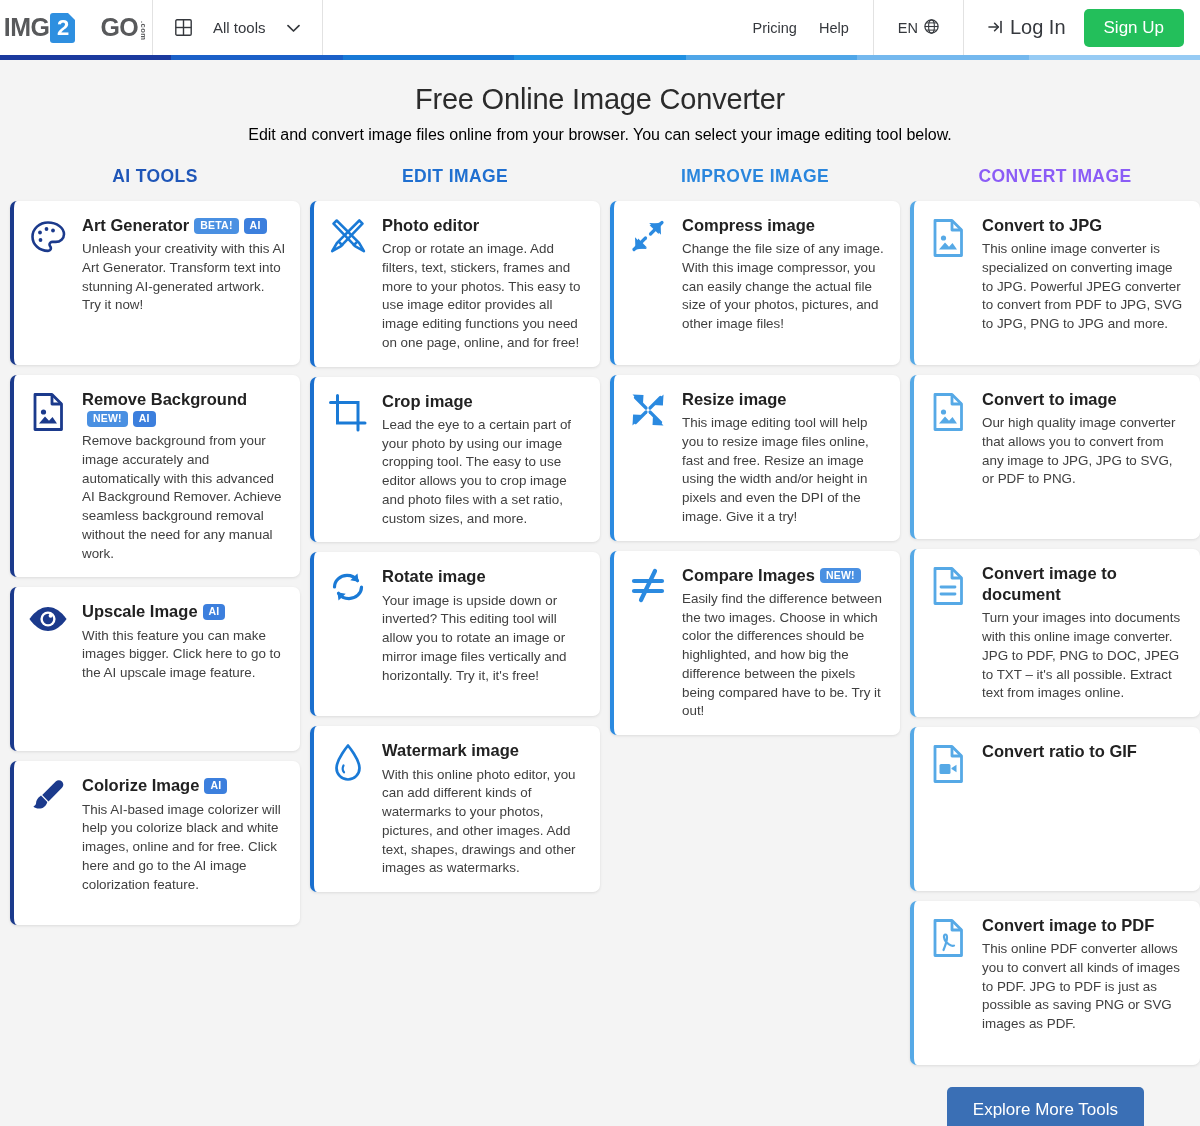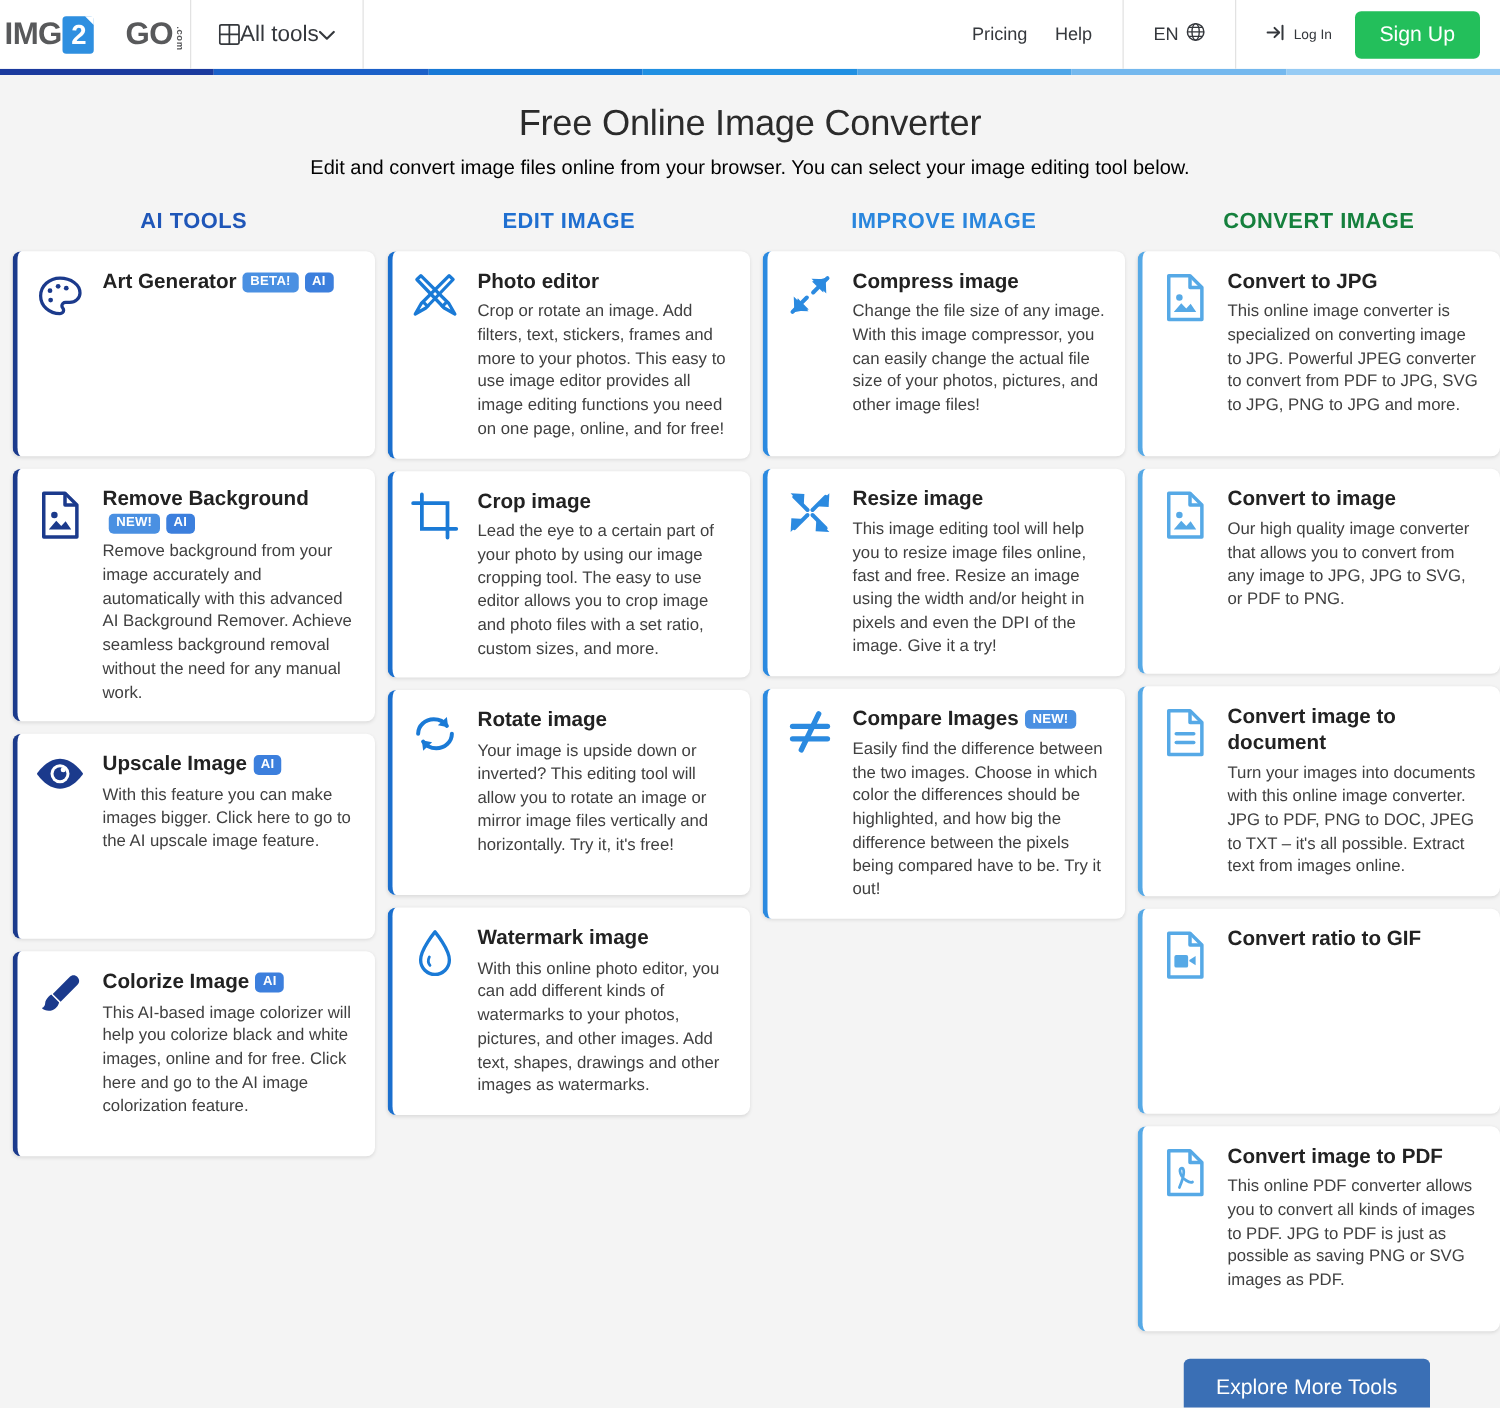--- a/index.html
+++ b/index.html
@@ -79,23 +79,23 @@
   .hdr-divider {
     width: 1px;
     background: #e2e2e2;
     margin: 0;
     flex: none;
   }
 
   .alltools {
     display: flex;
     align-items: center;
-    gap: 0;
+    gap: 21px;
     padding: 0 22px;
-    font-size: 18px;
+    font-size: 15px;
     color: #35383d;
     cursor: pointer;
     flex: none;
   }
   .grid-ico { display:block; }
 
   .hdr-spacer { flex: 1 1 auto; }
 
   .nav-links {
     display: flex;
@@ -122,21 +122,21 @@
     display: flex;
     align-items: center;
     gap: 18px;
     padding: 0 16px 0 24px;
     flex: none;
   }
   .login {
     display: flex;
     align-items: center;
     gap: 6px;
-    font-size: 11px;
+    font-size: 20px;
     color: #35383d;
     cursor: pointer;
     white-space: nowrap;
   }
   .signup {
     background: #23bf5b;
     color: #ffffff;
     border: none;
     border-radius: 5px;
     font-family: inherit;
@@ -366,20 +366,21 @@
             <svg width="42" height="42" viewBox="0 0 42 42">
         <path d="M21 5.5c-8.6 0-15.5 6.3-15.5 14.2 0 7.9 6.9 14.2 15.5 14.2 1.6 0 2.9-1.2 2.9-2.7 0-.7-.3-1.3-.7-1.8-.4-.5-.7-1.1-.7-1.8 0-1.5 1.3-2.7 2.9-2.7h3.4c4.5 0 8.2-3.4 8.2-7.6C37 10.8 29.8 5.5 21 5.5z" fill="none" stroke="#1b3a8c" stroke-width="2.6" stroke-linejoin="round"></path>
         <circle cx="13" cy="15.5" r="1.9" fill="#1b3a8c"></circle>
         <circle cx="19.5" cy="12" r="1.9" fill="#1b3a8c"></circle>
         <circle cx="26" cy="13.5" r="1.9" fill="#1b3a8c"></circle>
         <circle cx="13.5" cy="23" r="1.9" fill="#1b3a8c"></circle>
       </svg>
           </div>
           <div class="card-body">
             <div><span class="card-title">Art Generator</span><span class="badge badge-beta">BETA!</span><span class="badge badge-ai">AI</span></div>
+            <div class="card-desc">Unleash your creativity with this AI Art Generator. Transform text into stunning AI-generated artwork. Try it now!</div>
           </div>
         </div>
         <div class="card" style="border-left-color: rgb(27, 58, 140); min-height: 164px;">
           <div class="card-ico">
             <svg width="40" height="42" viewBox="0 0 40 42">
         <path d="M7 3.5h17l9.5 9.5v25.5H7z" fill="none" stroke="#1b3a8c" stroke-width="2.8" stroke-linejoin="round"></path>
         <path d="M24 3.5v9.5h9.5" fill="none" stroke="#1b3a8c" stroke-width="2.8" stroke-linejoin="round"></path>
         <circle cx="15.5" cy="21" r="2.6" fill="#1b3a8c"></circle>
         <path d="M11 32.5l6-7 4 4.2 3.5-3.7 4.5 6.5z" fill="#1b3a8c"></path>
       </svg>
@@ -527,21 +528,21 @@
         </g>
       </svg>
           </div>
           <div class="card-body">
             <div><span class="card-title">Compare Images</span><span class="badge badge-new">NEW!</span></div>
             <div class="card-desc">Easily find the difference between the two images. Choose in which color the differences should be highlighted, and how big the difference between the pixels being compared have to be. Try it out!</div>
           </div>
         </div>
       </div>
       <div class="col">
-        <div class="col-head" style="color: #15803d;">CONVERT IMAGE</div>
+        <div class="col-head" style="color: #8b5cf6;">CONVERT IMAGE</div>
         <div class="card" style="border-left-color: rgb(86, 169, 230); min-height: 164px;">
           <div class="card-ico">
             <svg width="40" height="42" viewBox="0 0 40 42">
         <path d="M7 3.5h17l9.5 9.5v25.5H7z" fill="none" stroke="#56a9e6" stroke-width="2.8" stroke-linejoin="round"></path>
         <path d="M24 3.5v9.5h9.5" fill="none" stroke="#56a9e6" stroke-width="2.8" stroke-linejoin="round"></path>
         <circle cx="15.5" cy="21" r="2.6" fill="#56a9e6"></circle>
         <path d="M11 32.5l6-7 4 4.2 3.5-3.7 4.5 6.5z" fill="#56a9e6"></path>
       </svg>
           </div>
           <div class="card-body">

